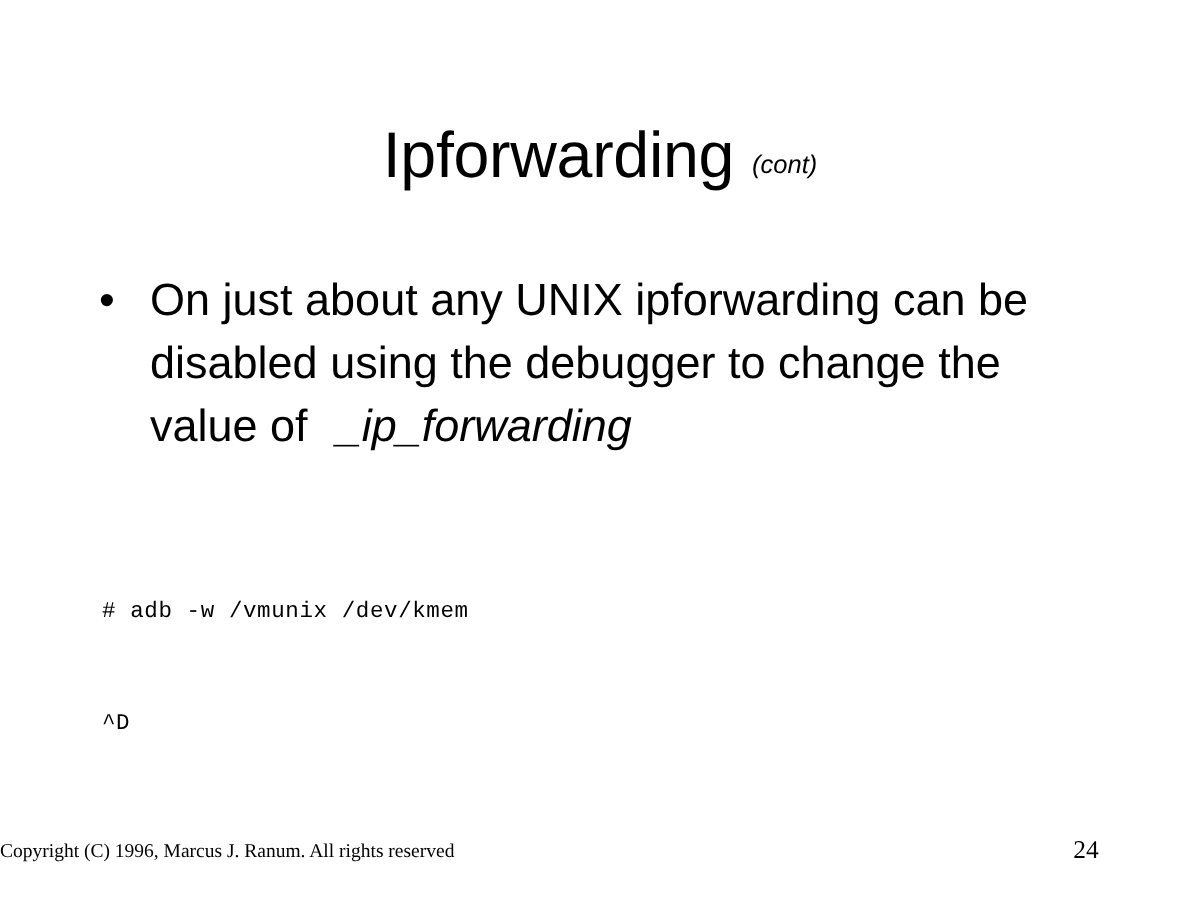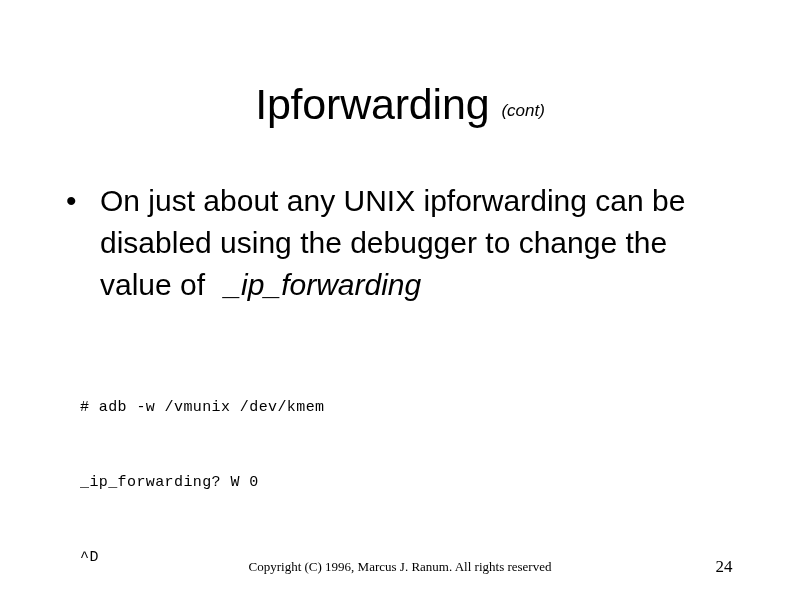--- a/index.html
+++ b/index.html
@@ -84,30 +84,28 @@
     left: 68px;
     top: 345px;
     font-family: "Liberation Mono", "DejaVu Sans Mono", monospace;
     font-size: 15px;
     line-height: 25px;
     white-space: pre;
     letter-spacing: 0.4px;
   }
   .code-line {
     white-space: pre;
-    margin-left: 12px;
   }
 
   
   .footer-copyright {
     position: absolute;
     left: 0;
     top: 558px;
     width: 800px;
-    text-align: center;
     font-family: "Liberation Serif", serif;
     font-size: 13px;
     line-height: 18px;
   }
   .footer-pagenum {
     position: absolute;
     left: 700px;
     top: 558px;
     width: 48px;
     text-align: center;
@@ -131,21 +129,20 @@
       <span class="bullet-text">
         <span>On just about any UNIX ipforwarding</span>
         <span>can be disabled using the debugger to</span>
         <span>change the value of </span><span class="ital">_ip_forwarding</span>
       </span>
     </div>
   </div>
 
   <div class="code-block">
     <div class="code-line"># adb -w /vmunix /dev/kmem</div>
-    <div class="code-line">_ip_forwarding? W 0</div>
     <div class="code-line">^D</div>
     
   </div>
 
   <div class="footer-copyright">Copyright (C) 1996, Marcus J. Ranum.  All rights reserved</div>
   <div class="footer-pagenum">24</div>
 
 </div>
 
 </body></html>

